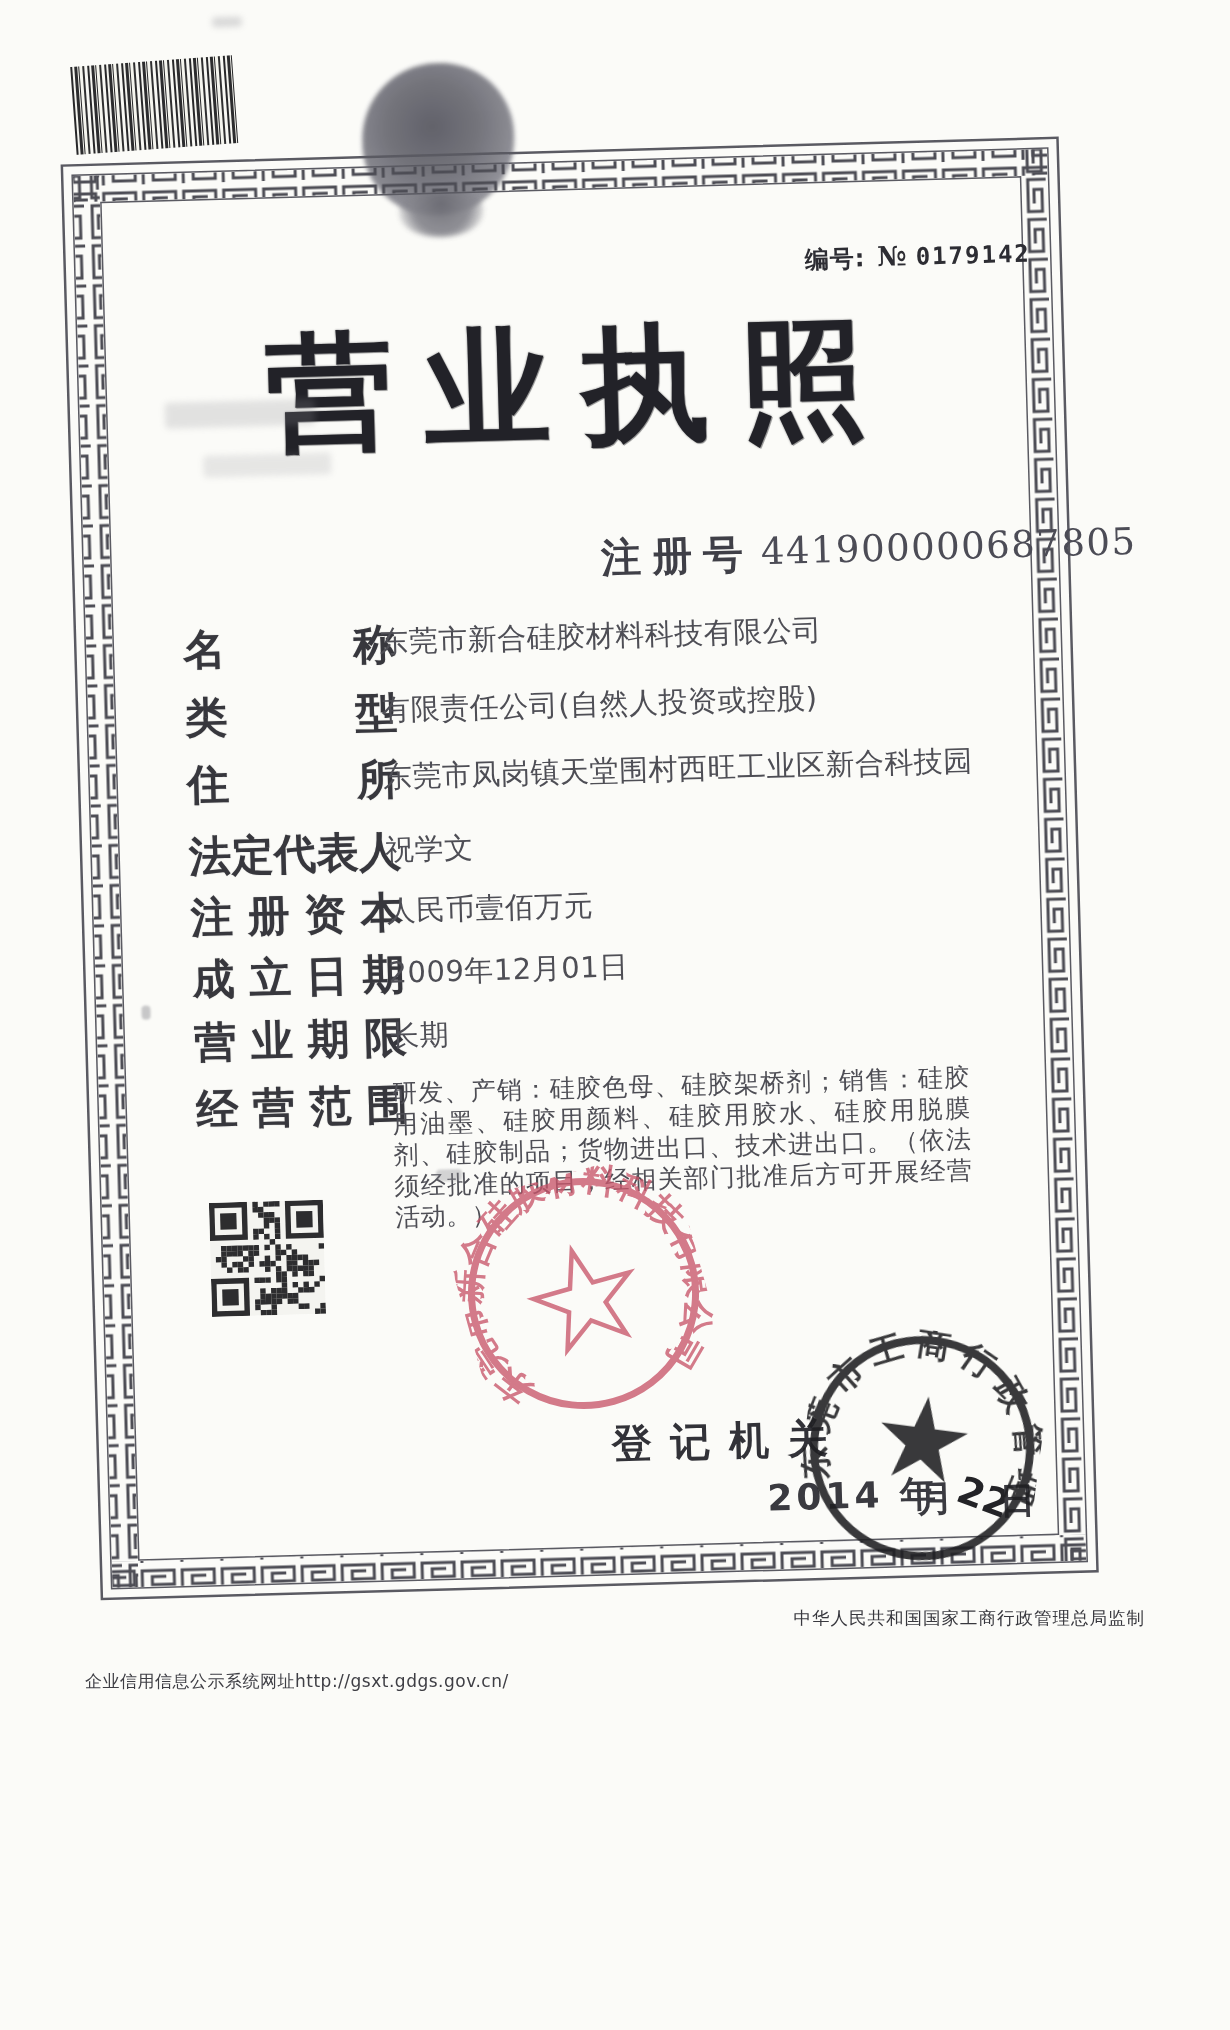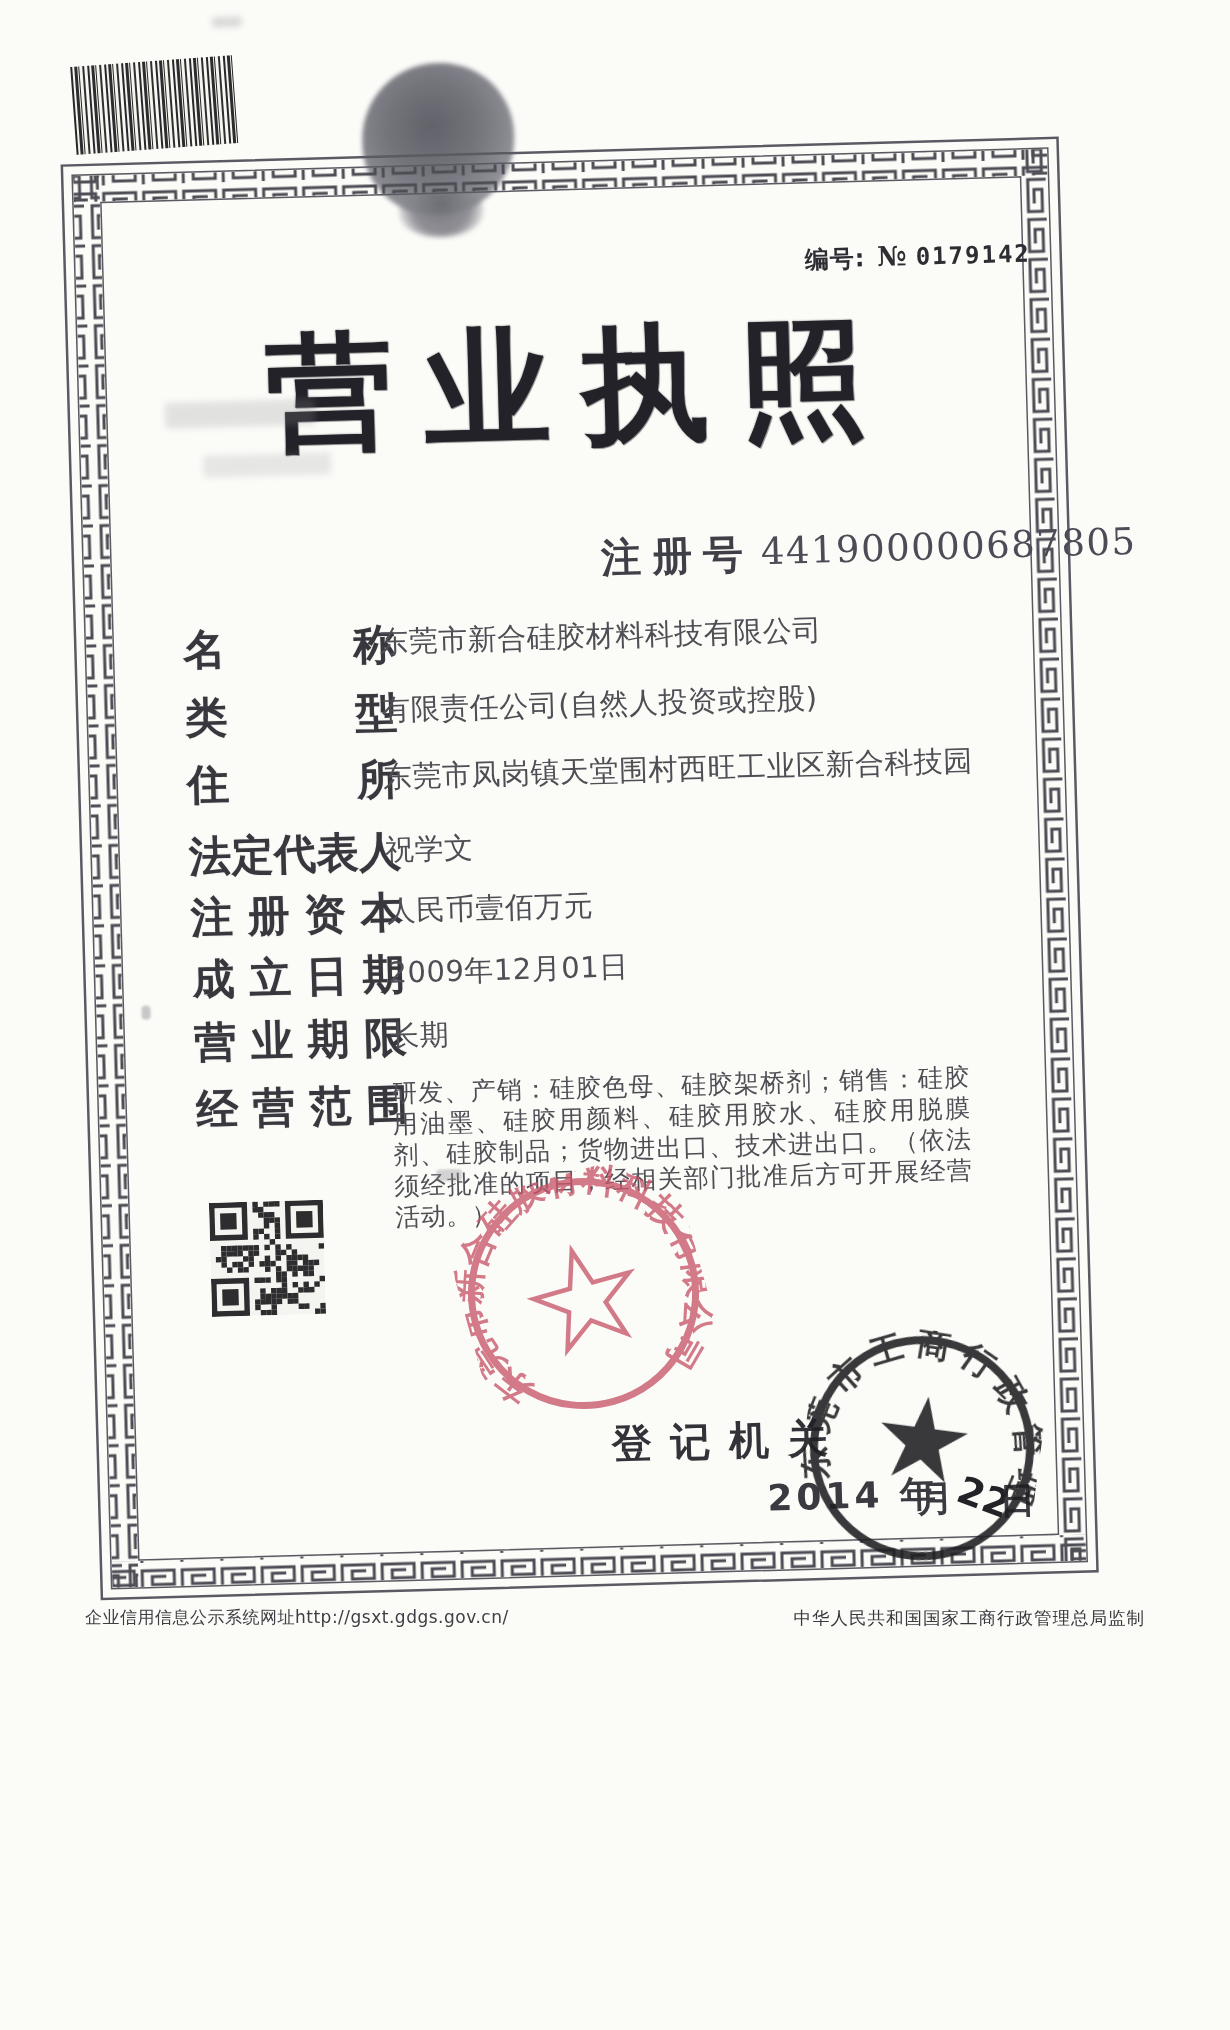--- a/index.html
+++ b/index.html
@@ -83,21 +83,21 @@
 
   
   .registry-label { left:596px; top:1418px; width:216px; font-size:40px; font-weight:600; color:#323238; }
   .date-part { font-size:36px; color:#3a3a40; font-weight:600; white-space:nowrap; }
   .d-year { left:750px; top:1480px; letter-spacing:4px; }
   .d-month { left:900px; top:1485px; }
   .d-day { left:940px; top:1487px; transform:rotate(22deg); font-size:38px; color:#232327; }
   .d-dayunit { left:982px; top:1489px; }
 
   
-  .footer-left { left:85px; top:1606px; font-size:17px; color:#3e3e44; letter-spacing:0.5px; }
+  .footer-left { left:85px; top:1670px; font-size:17px; color:#3e3e44; letter-spacing:0.5px; }
   .footer-right { left:620px; top:1606px; width:525px; text-align:right; font-size:17.5px; color:#38383e; letter-spacing:1px; }
 
   
   .smudge { background:#8a8a90; filter:blur(3px); opacity:0.22; border-radius:4px; }
   .sm1 { left:178px; top:392px; width:150px; height:26px; }
   .sm2 { left:215px; top:446px; width:128px; height:22px; opacity:0.18; }
   .sm3 { left:236px; top:8px;  width:30px; height:10px; opacity:0.3; }
   .sm4 { left:138px; top:994px; width:9px; height:14px; opacity:0.45; filter:blur(1px); }
   .sm5 { left:428px; top:1166px; width:26px; height:12px; opacity:0.35; filter:blur(1px); }
 </style>

